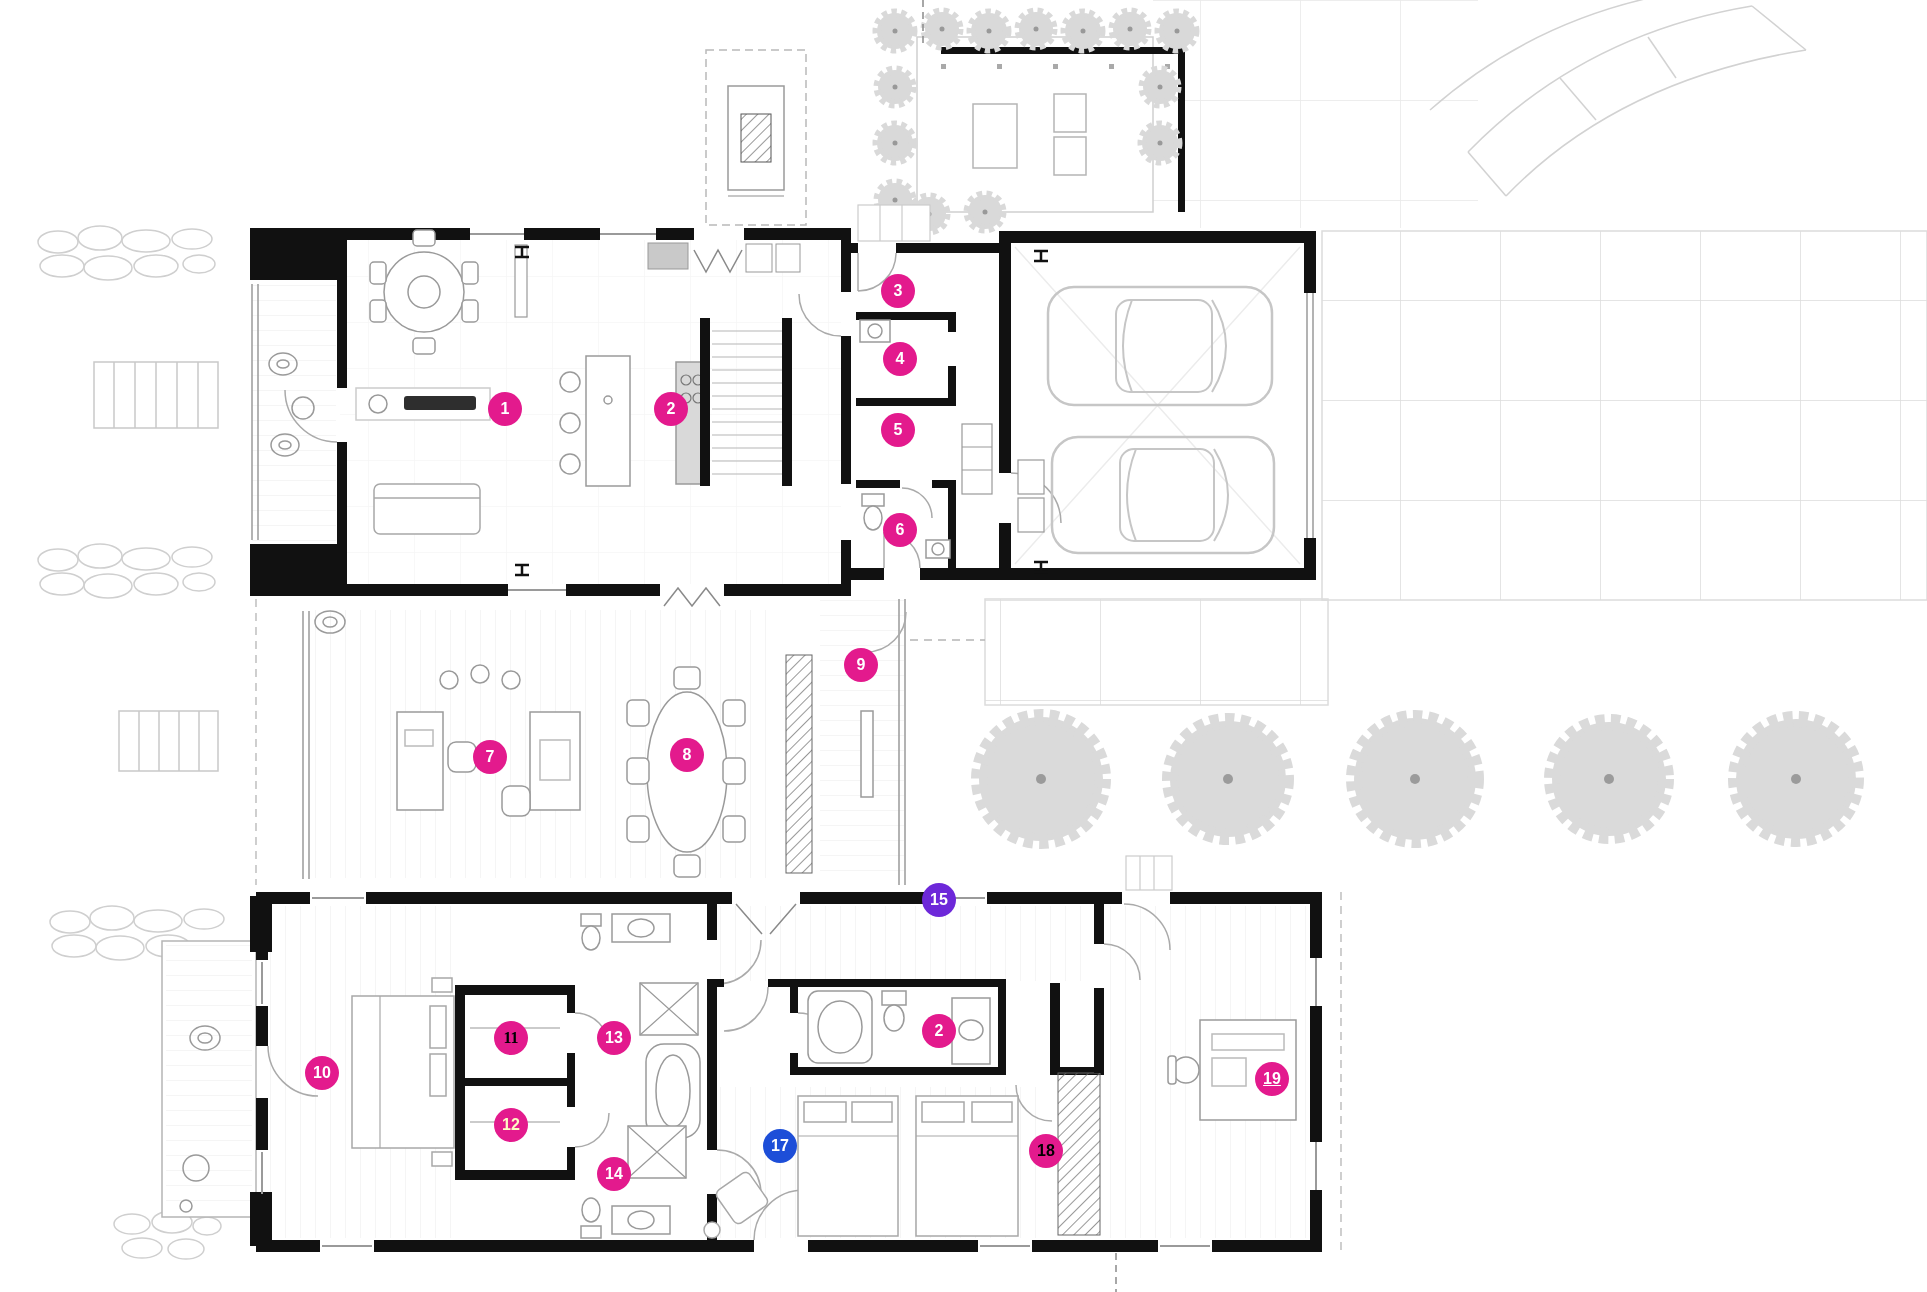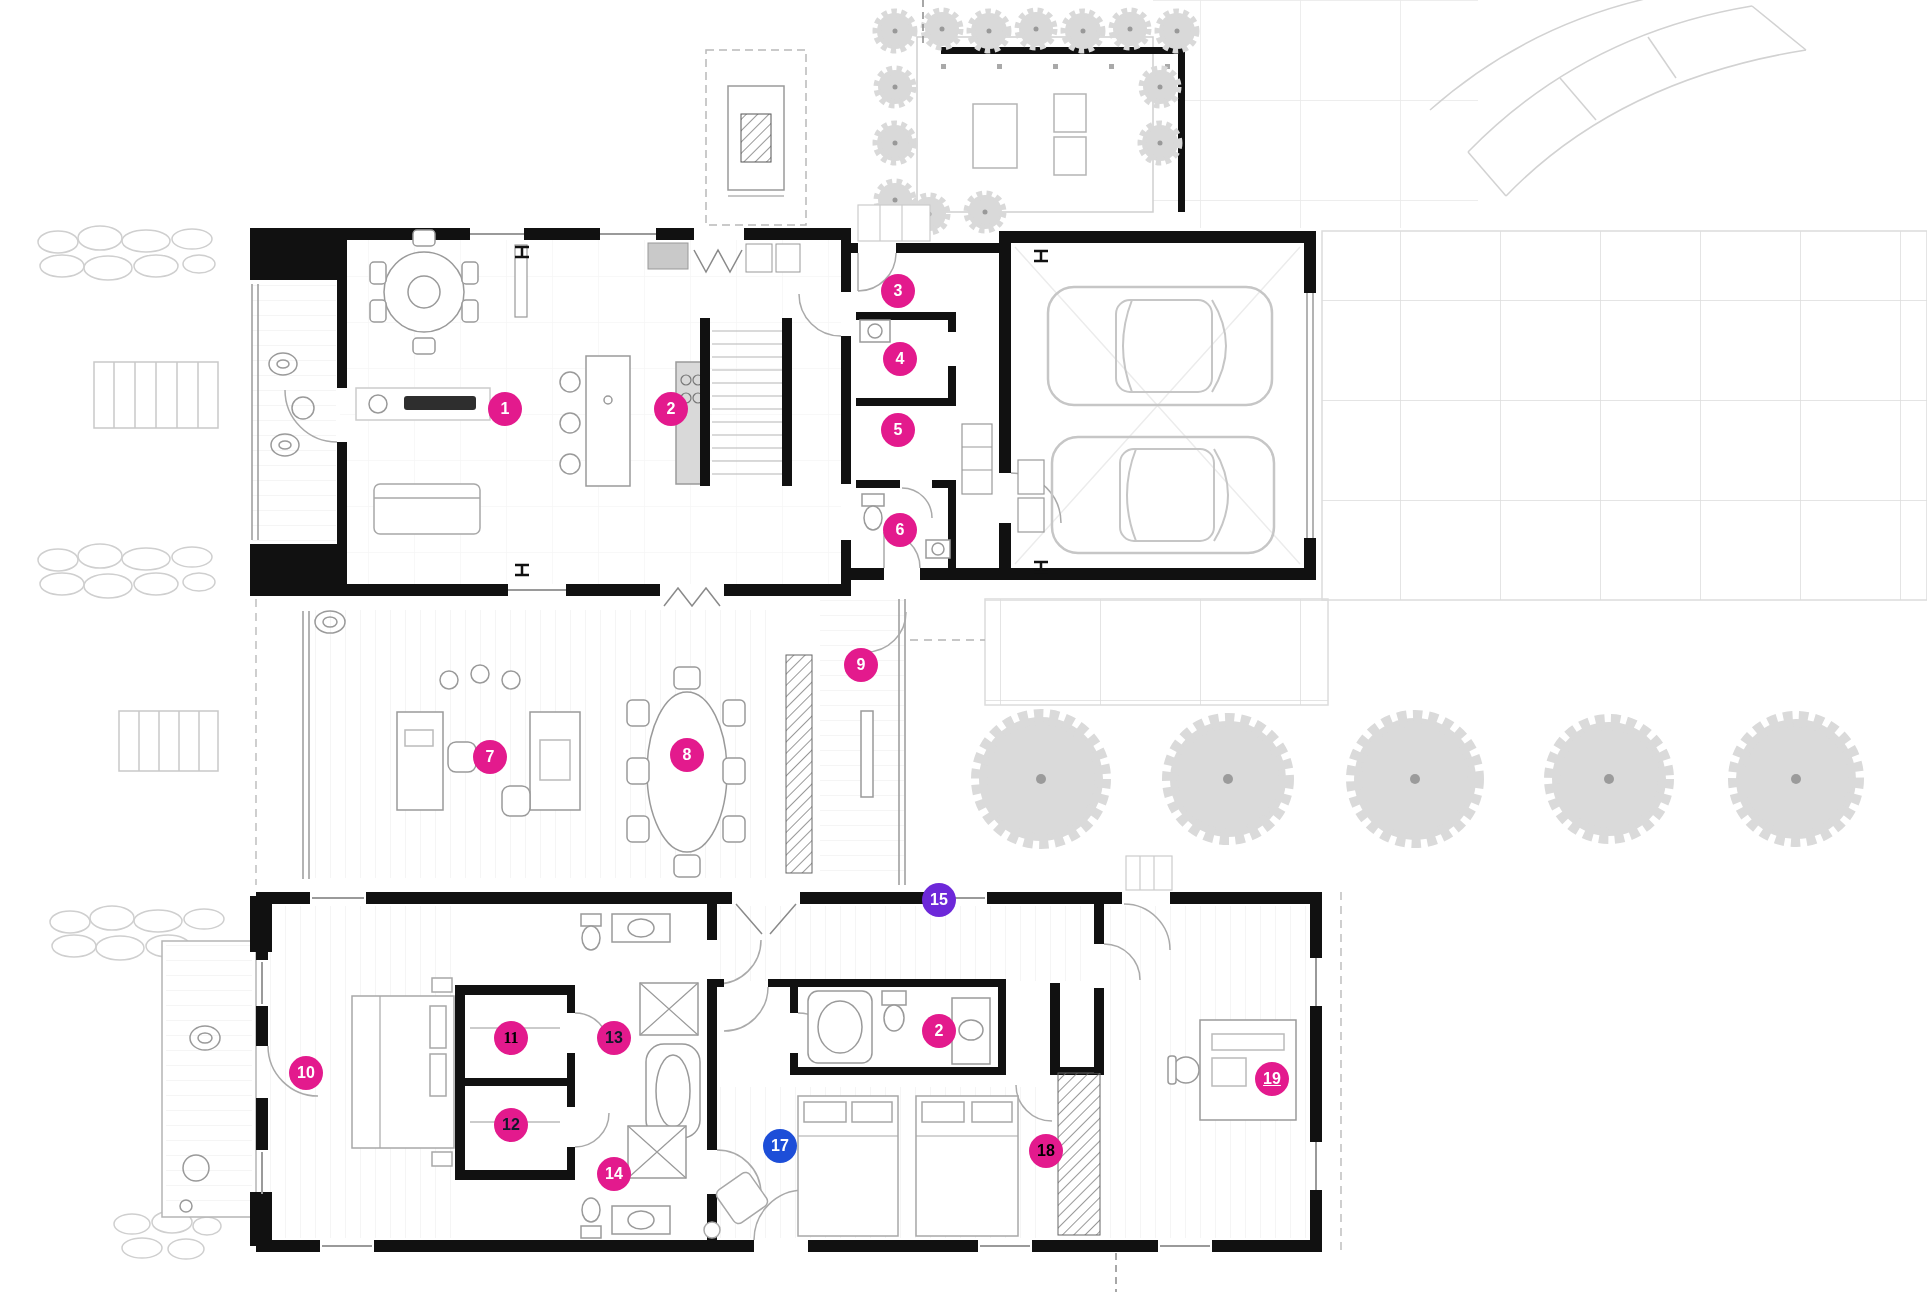--- a/index.html
+++ b/index.html
@@ -597,31 +597,31 @@
       </div>
       <div class="marker" style="left: 490px; top: 757px; width: 34px; height: 34px; background: rgb(227, 26, 141);">
         <span style="color: rgb(255, 255, 255);">7</span>
       </div>
       <div class="marker" style="left: 687px; top: 755px; width: 34px; height: 34px; background: rgb(227, 26, 141);">
         <span style="color: rgb(255, 255, 255);">8</span>
       </div>
       <div class="marker" style="left: 861px; top: 665px; width: 34px; height: 34px; background: rgb(227, 26, 141);">
         <span style="color: rgb(255, 255, 255);">9</span>
       </div>
-      <div class="marker" style="left: 306px; top: 1073px; width: 34px; height: 34px; background: rgb(227, 26, 141); justify-content: center;">
+      <div class="marker" style="left: 322px; top: 1073px; width: 34px; height: 34px; background: rgb(227, 26, 141); justify-content: center;">
         <span style="color: rgb(255, 255, 255);">10</span>
       </div>
       <div class="marker" style="left: 511px; top: 1038px; width: 34px; height: 34px; background: rgb(227, 26, 141);">
         <span style="color: #000000; font-family: Liberation Serif, serif;">11</span>
       </div>
       <div class="marker" style="left: 511px; top: 1125px; width: 34px; height: 34px; background: rgb(227, 26, 141);">
-        <span style="color: #0f172a;">12</span>
+        <span style="color: #fef9c3;">12</span>
       </div>
       <div class="marker" style="left: 614px; top: 1038px; width: 34px; height: 34px; background: rgb(227, 26, 141);">
-        <span style="color: #0f172a;">13</span>
+        <span style="color: #ffffff;">13</span>
       </div>
       <div class="marker" style="left: 614px; top: 1174px; width: 34px; height: 34px; background: rgb(227, 26, 141);">
         <span style="color: rgb(255, 255, 255); text-align: center;">14</span>
       </div>
       <div class="marker" style="left: 939px; top: 900px; width: 34px; height: 34px; background: #6d28d9;">
         <span style="color: rgb(255, 255, 255);">15</span>
       </div>
       <div class="marker" style="left: 939px; top: 1031px; width: 34px; height: 34px; background: rgb(227, 26, 141);">
         <span style="color: rgb(255, 255, 255);">2</span>
       </div>

